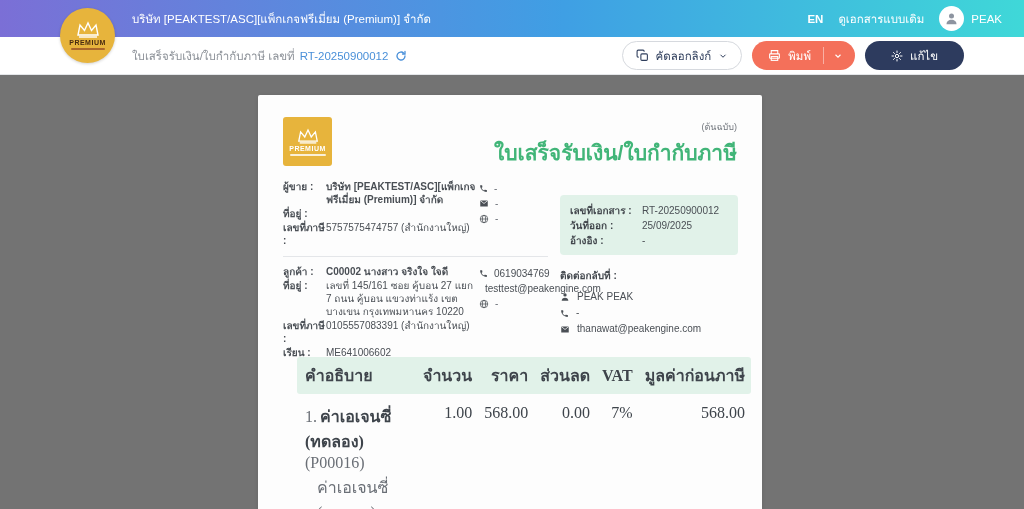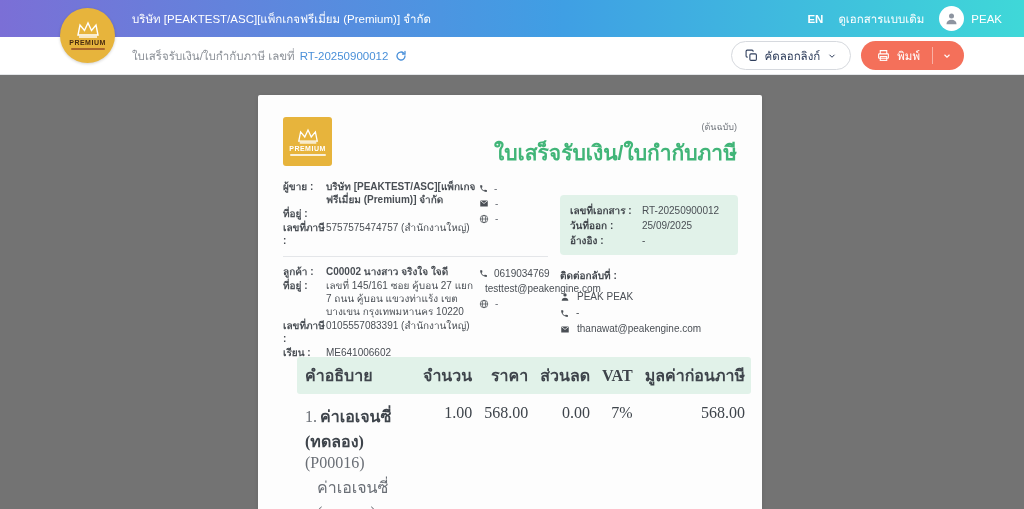--- a/index.html
+++ b/index.html
@@ -157,20 +157,27 @@
             <rect x="6" y="14" width="12" height="7"></rect>
         </svg>
         <span>พิมพ์</span>
       </span>
       <span class="seg-divider"></span>
       <span class="seg-caret">
         <svg width="10" height="10" viewBox="0 0 24 24" fill="none" stroke="#fff" stroke-width="2.6">
             <path d="M6 9l6 6 6-6"></path>
           </svg>
       </span>
+    </div>
+    <div class="btn btn-navy">
+      <svg width="12" height="12" viewBox="0 0 24 24" fill="none" stroke="#fff" stroke-width="2" stroke-linecap="round">
+        <circle cx="12" cy="12" r="3.4"></circle>
+        <path d="M12 2v3M12 19v3M2 12h3M19 12h3M5 5l2.1 2.1M16.9 16.9L19 19M19 5l-2.1 2.1M7.1 16.9L5 19"></path>
+      </svg>
+      <span>แก้ไข</span>
     </div>
   </div>
 </div>
 
 <main class="page">
   <div class="doc-card">
 
     <div class="doc-header">
       <div class="logo-square">
         <svg width="24" height="16" viewBox="0 0 26 17" fill="none" stroke="#fff" stroke-width="1.4">

